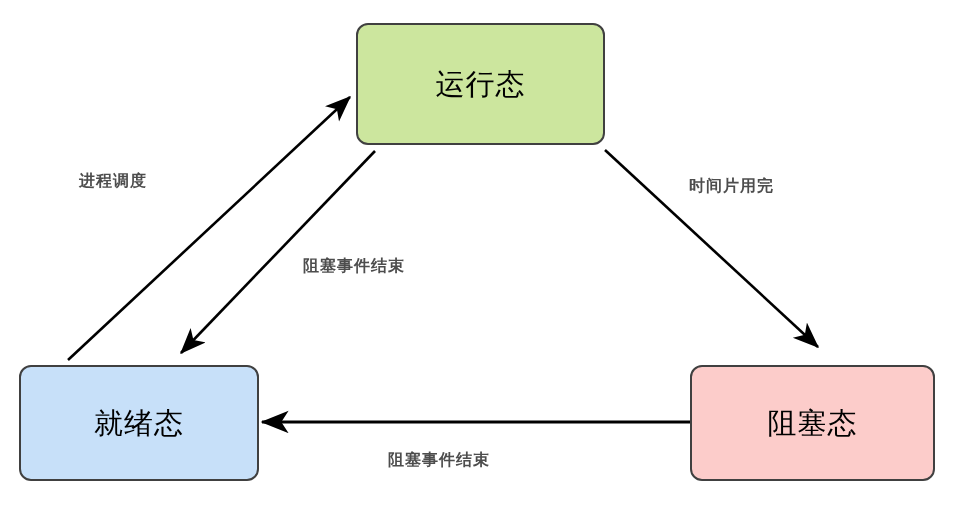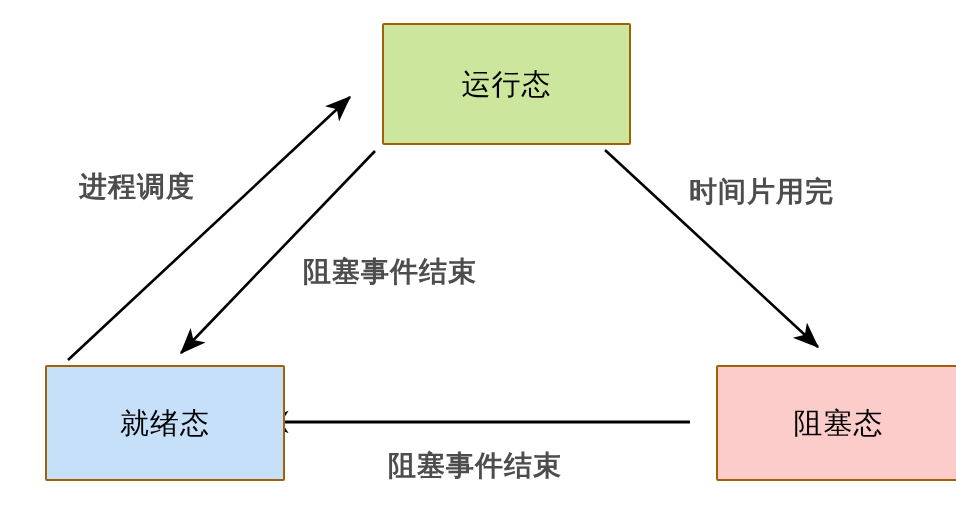--- a/index.html
+++ b/index.html
@@ -20,27 +20,26 @@
   #edges {
     position: absolute;
     left: 0;
     top: 0;
     width: 956px;
     height: 508px;
   }
   .node {
     position: absolute;
     box-sizing: border-box;
-    border: 2px solid #a16207;
-    border-radius: 2px;
+    border: 2px solid #404040;
+    border-radius: 12px;
     display: flex;
     align-items: center;
     justify-content: center;
     z-index: 2;
-    margin-left: 26px;
   }
   .node-label {
     font-size: 29px;
     line-height: 1;
     color: #000000;
     font-weight: 400;
     letter-spacing: 1px;
     white-space: nowrap;
   }
   #node-running {
@@ -59,21 +58,21 @@
   }
   #node-blocked {
     left: 690px;
     top: 365px;
     width: 245px;
     height: 116px;
     background: #fcccca;
   }
   .edge-label {
     position: absolute;
-    font-size: 28px;
+    font-size: 16px;
     line-height: 1;
     font-weight: bold;
     color: #4d4d4d;
     letter-spacing: 1px;
     white-space: nowrap;
     z-index: 3;
   }
   #label-schedule {
     left: 79px;
     top: 173px;

